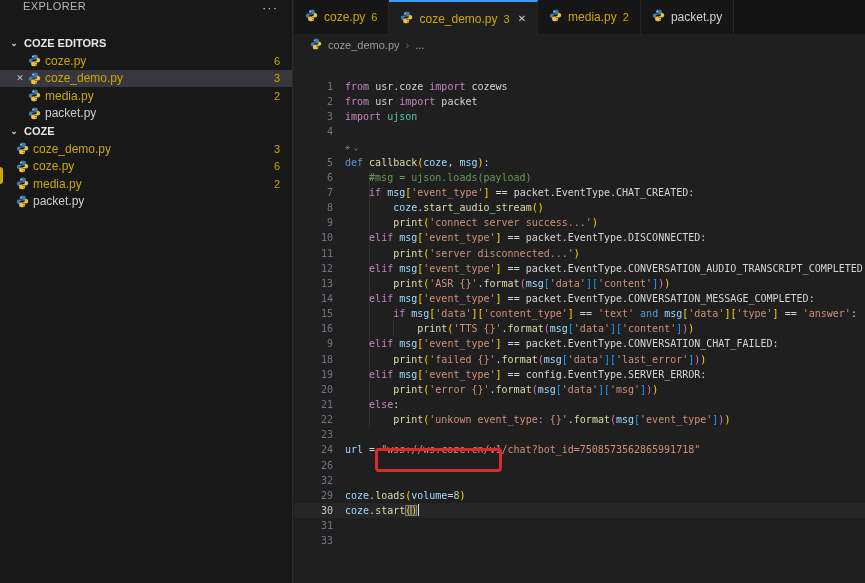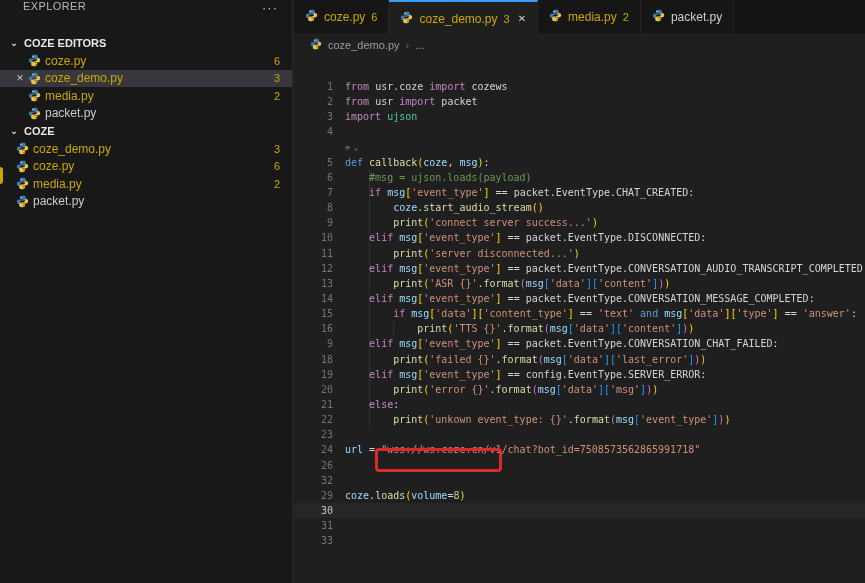--- a/index.html
+++ b/index.html
@@ -57,21 +57,21 @@
     height:20px; display:flex; align-items:center; gap:6px;
     padding-left:16px; font-size:11px; color:#9d9d9d; background:#1f1f1f;
   }
   .bc-sep { color:#6e6e6e; font-size:11px; }
   
   #code { position:absolute; left:0; top:55px; right:0; bottom:0; padding-top:24px; overflow:hidden; }
   .cl {
     display:flex; height:15.15px; line-height:15.15px;
     font-family:"DejaVu Sans Mono", monospace; font-size:10px; white-space:pre;
   }
-  .cl.active-line { background:#262626;flex-direction:column; }
+  .cl.active-line { background:#262626; }
   .ln { width:39px; text-align:right; color:#6e7681; flex:none;
         font-family:"DejaVu Sans Mono", monospace; font-size:10px; }
   .cl.active-line .ln { color:#c6c6c6; }
   .lc { padding-left:12px; flex:1; overflow:hidden; }
   .iconrow-glyphs { padding-left:12px; color:#8a8a8a; font-size:9px; display:flex; gap:3px; align-items:center; }
   .kw{color:#C586C0}.bl{color:#569CD6}.fn{color:#DCDCAA}.st{color:#CE9178}
   .co{color:#6A9955}.vr{color:#9CDCFE}.pl{color:#d4d4d4}.nu{color:#B5CEA8}
   .b1{color:#FFD700}.b2{color:#DA70D6}.b3{color:#179FFF}
   .sq{color:#d4d4d4;text-decoration:underline wavy #b89500 1px;text-underline-offset:3px}
   .sqt{color:#4EC9B0;text-decoration:underline wavy #b89500 1px;text-underline-offset:3px}

